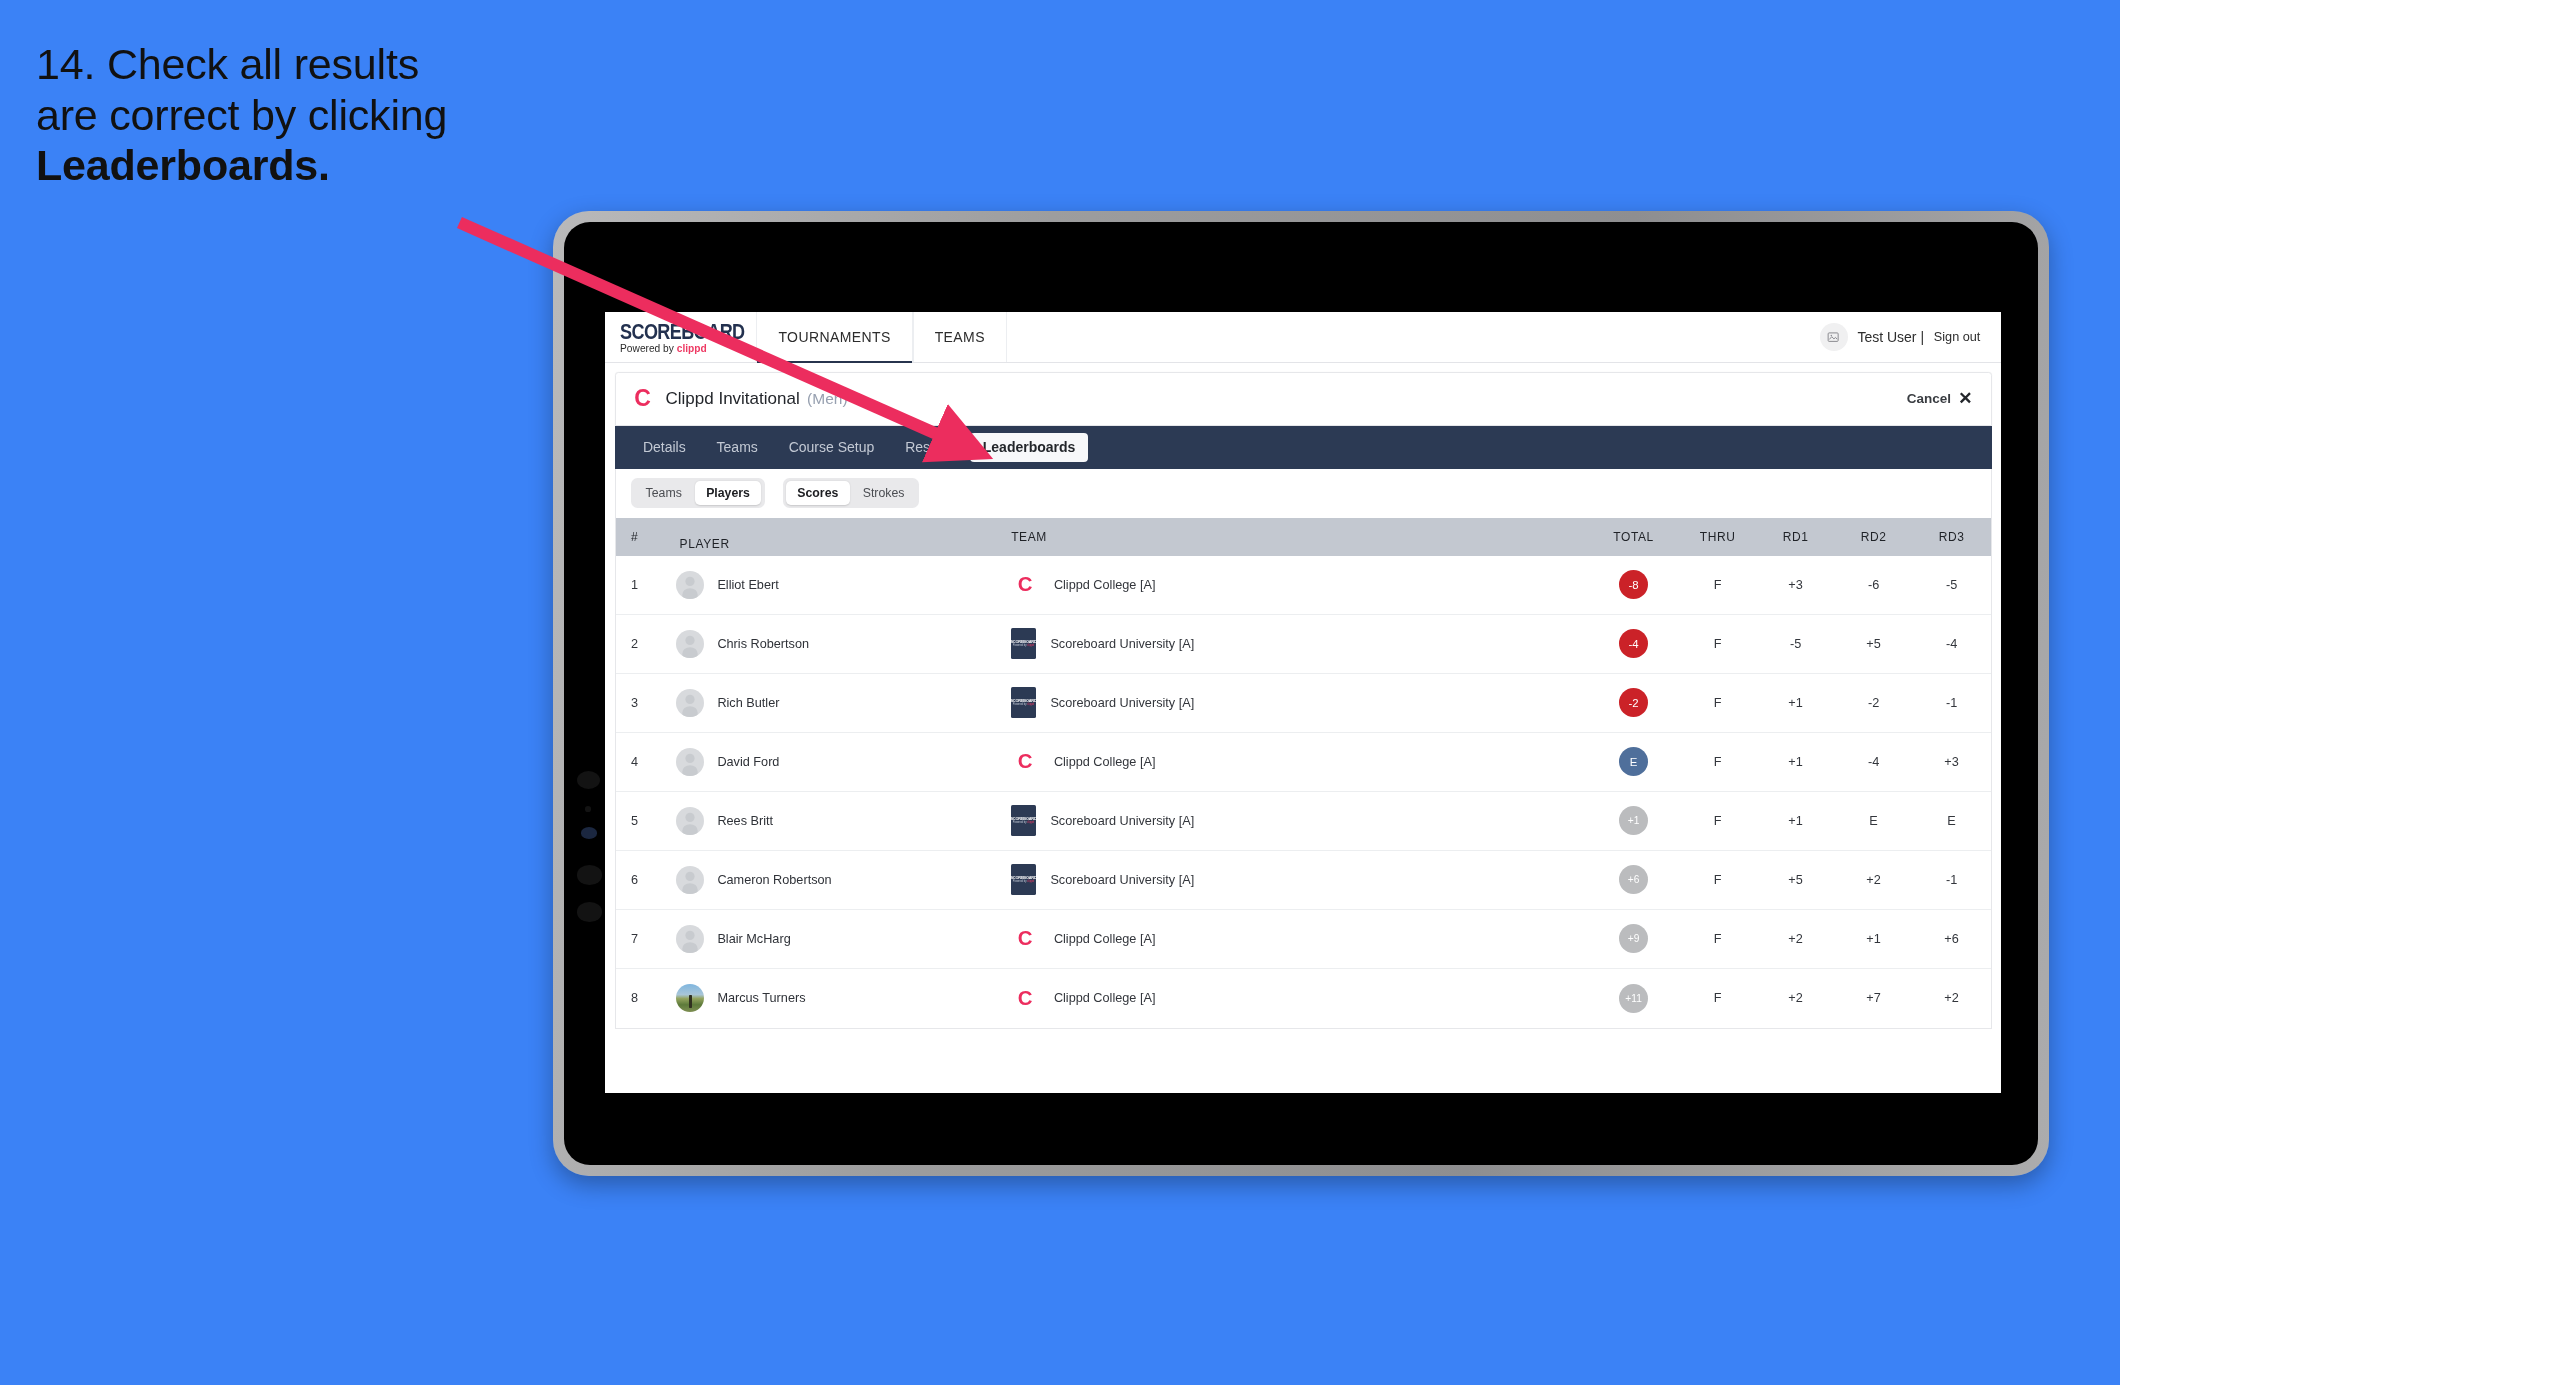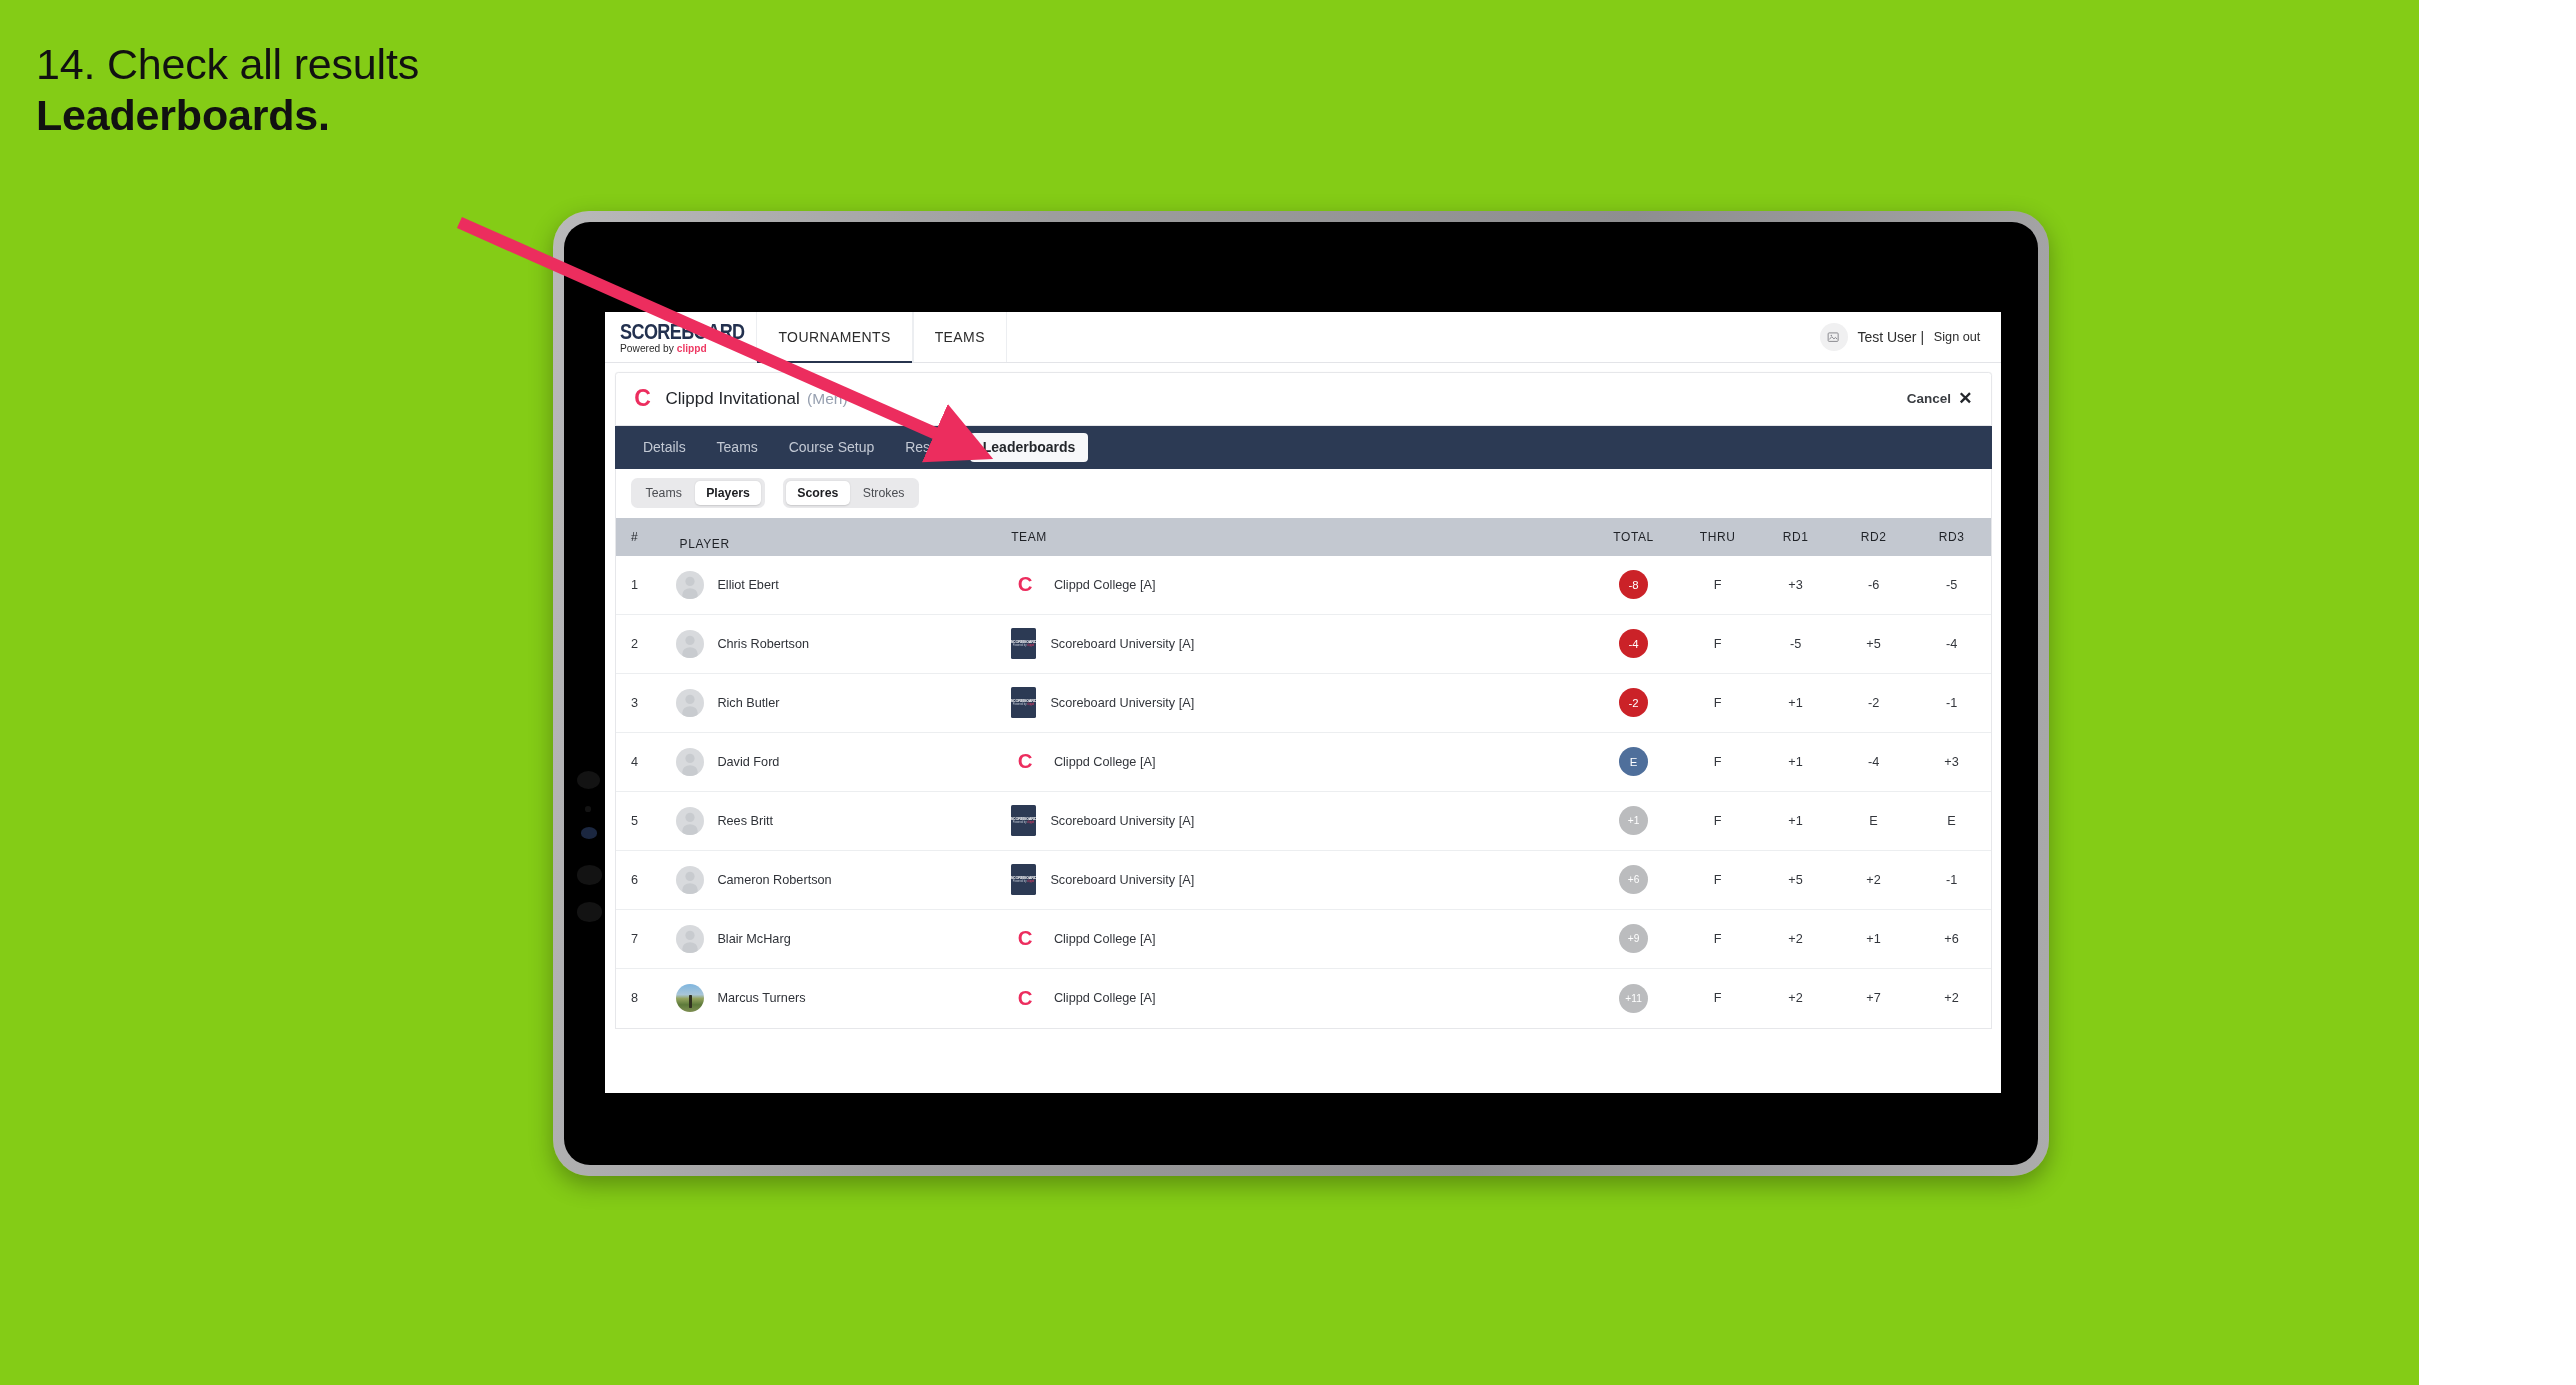--- a/index.html
+++ b/index.html
@@ -2,21 +2,21 @@
 <html style="font-size:13px"><head>
 <meta charset="utf-8">
 <style>
   * { box-sizing: border-box; margin: 0; padding: 0; }
   html, body {
     width: 2576px; height: 1386px;
     background: #ffffff;
     font-family: "Liberation Sans", sans-serif;
     overflow: hidden;
   }
-  #root { position: relative; width: 2419px; height: 1386px; background: #84cc16; }
+  #root { position: relative; width: 2120px; height: 1386px; background: #3b82f6; }
 
   
   .caption {
     position: absolute;
     left: 36px; top: 39px;
     width: 621px;
     font-size: 43px;
     line-height: 1.18;
     color: #111111;
     letter-spacing: -0.2px;
@@ -284,20 +284,21 @@
   .badge.even  { background: #4f6f9b; }
   .badge.over  { background: #bbbcbe; font-size: 10.2px; }
 </style>
 </head>
 <body>
 
 <div id="root">
 
   <div class="caption">
     <div>14. Check all results</div>
+    <div>are correct by clicking</div>
     <div class="strong">Leaderboards.</div>
   </div>
 
   <div class="tablet">
     <div class="tablet-screen">
 
       <div class="sensor sensor-a"></div>
       <div class="sensor sensor-b"></div>
       <div class="sensor sensor-c"></div>
       <div class="sensor sensor-d"></div>

